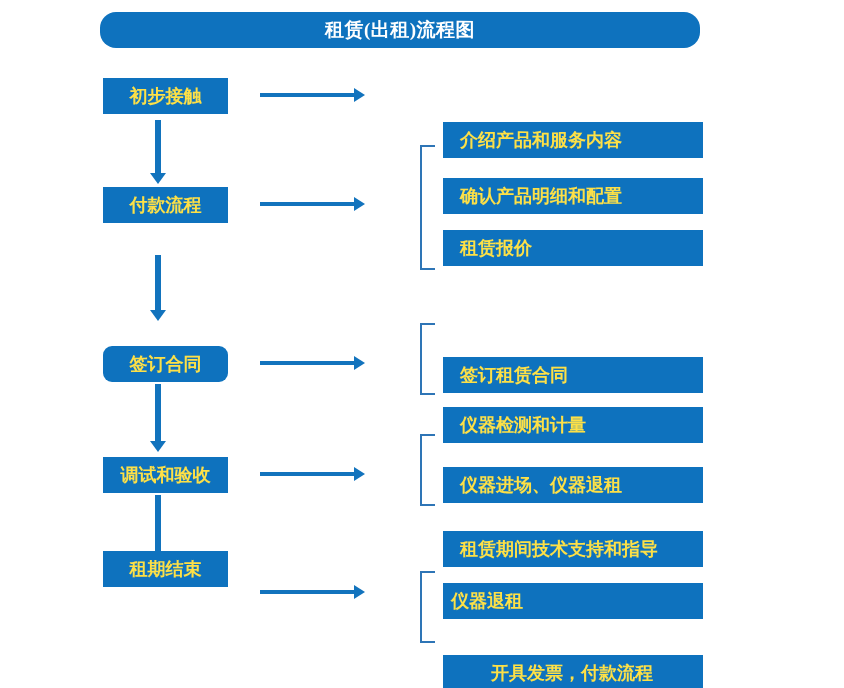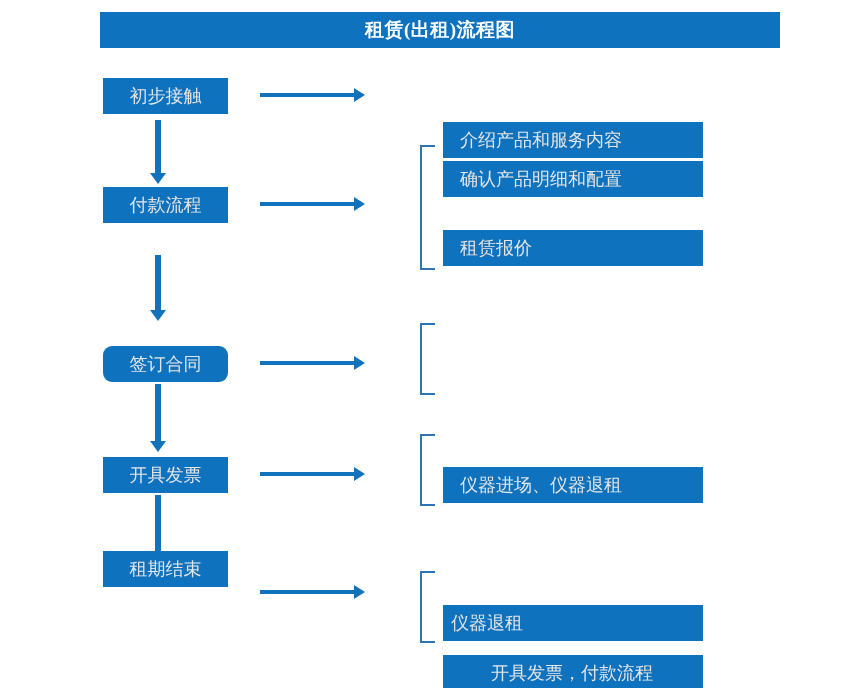--- a/index.html
+++ b/index.html
@@ -17,47 +17,48 @@
     height: 688px;
     background: #ffffff;
     overflow: hidden;
   }
 
   
   .title-bar {
     position: absolute;
     left: 100px;
     top: 12px;
-    width: 680px;
+    width: 600px;
     height: 36px;
     background: #0E72BE;
     display: flex;
     align-items: center;
     justify-content: center;
+    border-radius: 16px;
   }
   .title-bar .title-text {
     color: #ffffff;
     font-size: 19px;
     font-weight: bold;
     letter-spacing: 0.5px;
     font-family: "Liberation Serif", "DejaVu Serif", serif;
   }
 
   
   .pbox {
     position: absolute;
     background: #0E72BE;
     display: flex;
     align-items: center;
     box-sizing: border-box;
   }
   .pbox .pbox-text {
-    color: #e5e5e5;
+    color: #fde047;
     font-size: 18px;
-    font-weight: normal;
+    font-weight: bold;
     white-space: nowrap;
     font-family: "Liberation Serif", "DejaVu Serif", serif;
   }
   .stage-box {
     left: 103px;
     width: 125px;
     height: 36px;
     justify-content: center;
   }
   .stage-box .pbox-text {
@@ -160,21 +161,21 @@
     <span class="pbox-text">付款流程</span>
   </div>
 
   <div class="h-arrow" style="left:260px; top:197px; width:105px;">
     <div class="shaft" style="width:94px;"></div>
     <div class="head" style="left:94px;"></div>
   </div>
 
   <div class="bracket" style="left:420px; top:145px; height:125px;"></div>
 
-  <div class="pbox detail-box" style="top:117px;">
+  <div class="pbox detail-box" style="top:134px;">
     <span class="pbox-text">确认产品明细和配置</span>
   </div>
   <div class="pbox detail-box" style="top:186px;">
     <span class="pbox-text">租赁报价</span>
   </div>
 
   <div class="v-arrow" style="left:150px; top:255px; height:66px;">
     <div class="shaft" style="height:55px;"></div>
     <div class="head" style="top:55px;"></div>
   </div>
@@ -183,57 +184,66 @@
     <span class="pbox-text">签订合同</span>
   </div>
 
   <div class="h-arrow" style="left:260px; top:356px; width:105px;">
     <div class="shaft" style="width:94px;"></div>
     <div class="head" style="left:94px;"></div>
   </div>
 
   <div class="bracket" style="left:420px; top:323px; height:72px;"></div>
 
+  <div class="pbox detail-box" style="top:313px;">
+    <span class="pbox-text">签订租赁合同</span>
+  </div>
+  <div class="pbox detail-box" style="top:363px;">
+    <span class="pbox-text">仪器检测和计量</span>
+  </div>
 
   <div class="v-arrow" style="left:150px; top:384px; height:68px;">
     <div class="shaft" style="height:57px;"></div>
     <div class="head" style="top:57px;"></div>
   </div>
 
   <div class="pbox stage-box" style="top:457px;">
-    <span class="pbox-text">开具发票</span>
+    <span class="pbox-text">调试和验收</span>
   </div>
 
   <div class="h-arrow" style="left:260px; top:467px; width:105px;">
     <div class="shaft" style="width:94px;"></div>
     <div class="head" style="left:94px;"></div>
   </div>
 
   <div class="bracket" style="left:420px; top:434px; height:72px;"></div>
 
   <div class="pbox detail-box" style="top:423px;">
     <span class="pbox-text">仪器进场、仪器退租</span>
+  </div>
+  <div class="pbox detail-box" style="top:487px;">
+    <span class="pbox-text">租赁期间技术支持和指导</span>
   </div>
 
   <div class="v-arrow" style="left:150px; top:495px; height:76px;">
     <div class="shaft" style="height:65px;"></div>
     <div class="head" style="top:65px;"></div>
   </div>
 
   <div class="pbox stage-box" style="top:551px;">
     <span class="pbox-text">租期结束</span>
   </div>
 
   <div class="h-arrow" style="left:260px; top:585px; width:105px;">
     <div class="shaft" style="width:94px;"></div>
     <div class="head" style="left:94px;"></div>
   </div>
 
   <div class="bracket" style="left:420px; top:571px; height:72px;"></div>
 
-  <div class="pbox detail-box" style="top:561px;padding-left:8px;">
+  <div class="pbox detail-box" style="top:539px;padding-left:8px;">
     <span class="pbox-text">仪器退租</span>
   </div>
   <div class="pbox detail-box" style="top:611px;padding-left:48px;">
     <span class="pbox-text">开具发票，付款流程</span>
   </div>
 
 </div>
 
 </body></html>

